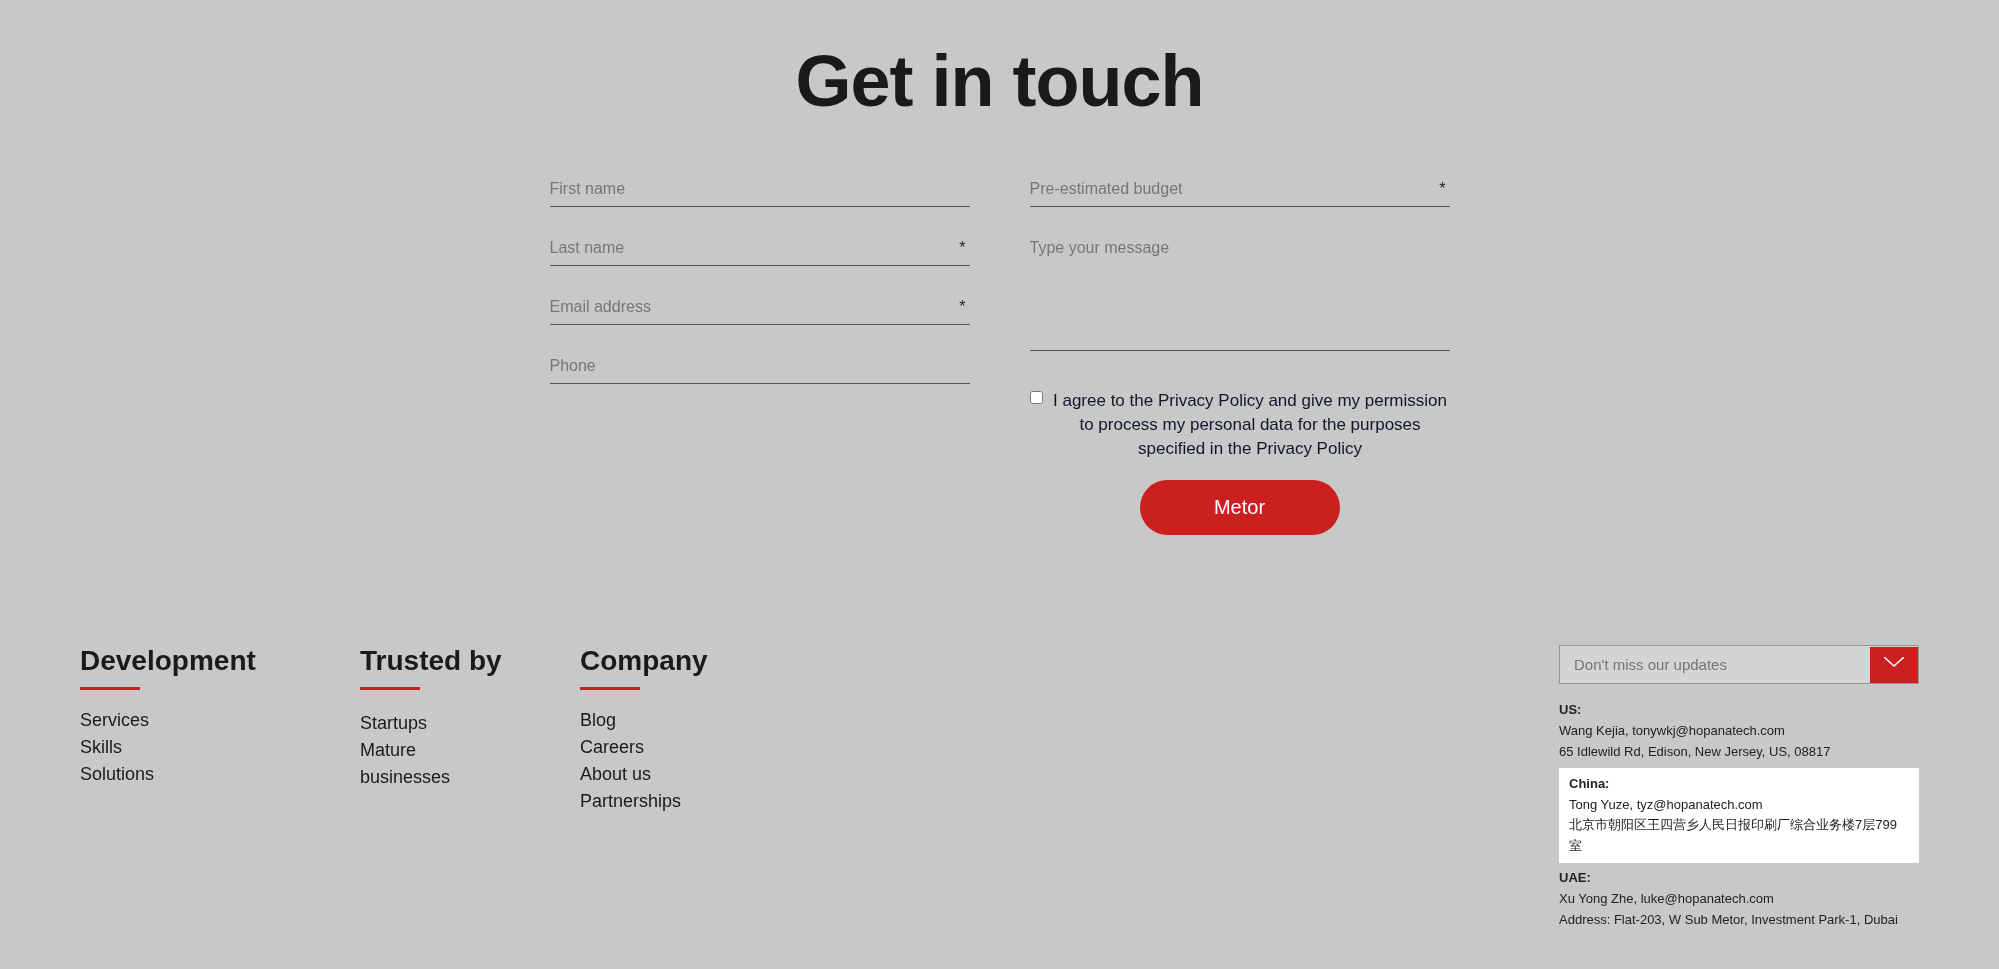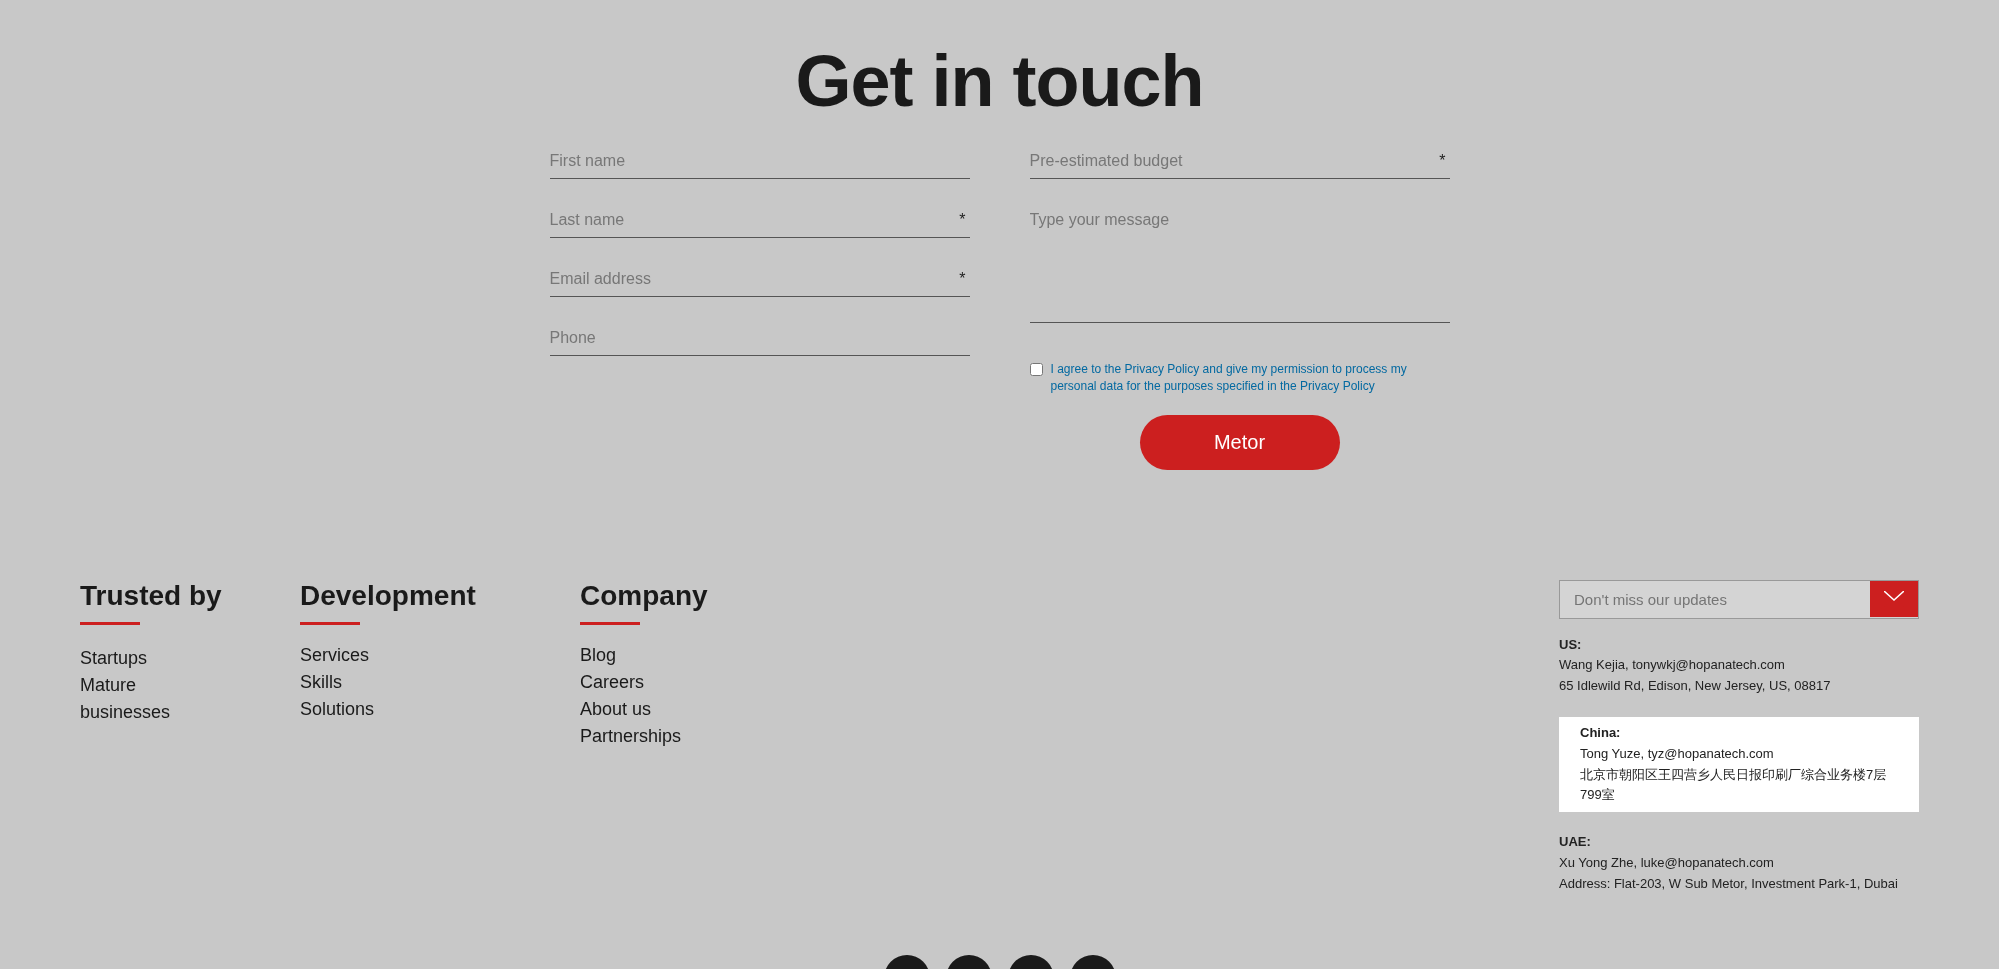--- a/index.html
+++ b/index.html
@@ -16,21 +16,21 @@
       padding: 40px 20px 60px;
       display: flex;
       flex-direction: column;
       align-items: center;
     }
 
     .page-title {
       font-size: 72px;
       font-weight: 700;
       color: #1a1a1a;
-      margin-bottom: 22px;
+      margin-bottom: 50px;
       letter-spacing: -1px;
     }
 
     .form-container {
       display: flex;
       gap: 60px;
       width: 900px;
     }
 
     .form-left, .form-right {
@@ -120,23 +120,24 @@
       margin-top: 10px;
       margin-bottom: 20px;
     }
 
     .privacy-checkbox {
       margin-top: 2px;
       flex-shrink: 0;
     }
 
     .privacy-text {
-      font-size: 12px;
-      color: #0369a1;
+      font-size: 17px;
+      color: #0f172a;
       line-height: 1.4;
+      text-align: center;
     }
 
     .send-button {
       background-color: #cc1f1f;
       color: white;
       border: none;
       border-radius: 30px;
       padding: 16px 60px;
       font-size: 20px;
       cursor: pointer;
@@ -250,22 +251,22 @@
       color: #222;
       line-height: 1.6;
     }
 
     .contact-info .country-label {
       font-weight: 600;
     }
 
     .china-highlight {
       background-color: white;
-      padding: 6px 21px;
-      margin: 20px 0;
+      padding: 6px 10px;
+      margin: 5px 0;
     }
 
     
     .footer-bottom {
       display: flex;
       flex-direction: column;
       align-items: center;
       padding-top: 20px;
       gap: 14px;
     }
@@ -326,39 +327,39 @@
         <input type="checkbox" class="privacy-checkbox" style="">
         <span class="privacy-text">I agree to the Privacy Policy and give my permission to process my personal data for the purposes specified in the Privacy Policy</span>
       </div>
       <button class="send-button">Metor</button>
     </div>
   </div>
 </div>
 
 <div class="footer-section">
   <div class="footer-top">
-
-    <div class="footer-col footer-col-trusted">
-      <h2 class="footer-heading">Trusted by</h2>
-      <div class="footer-heading-underline"></div>
-      <div class="trusted-text">
-        <span>Startups</span><br>
-        <span>Mature</span><br>
-        <span>businesses</span>
-      </div>
-    </div>
 
     <div class="footer-col footer-col-development">
       <h2 class="footer-heading">Development</h2>
       <div class="footer-heading-underline"></div>
       <ul class="footer-links">
         <li><a>Services</a></li>
         <li><a>Skills</a></li>
         <li><a>Solutions</a></li>
       </ul>
+    </div>
+
+    <div class="footer-col footer-col-trusted">
+      <h2 class="footer-heading">Trusted by</h2>
+      <div class="footer-heading-underline"></div>
+      <div class="trusted-text">
+        <span>Startups</span><br>
+        <span>Mature</span><br>
+        <span>businesses</span>
+      </div>
     </div>
 
     <div class="footer-col footer-col-company">
       <h2 class="footer-heading">Company</h2>
       <div class="footer-heading-underline"></div>
       <ul class="footer-links">
         <li><a>Blog</a></li>
         <li><a>Careers</a></li>
         <li><a>About us</a></li>
         <li><a>Partnerships</a></li>

